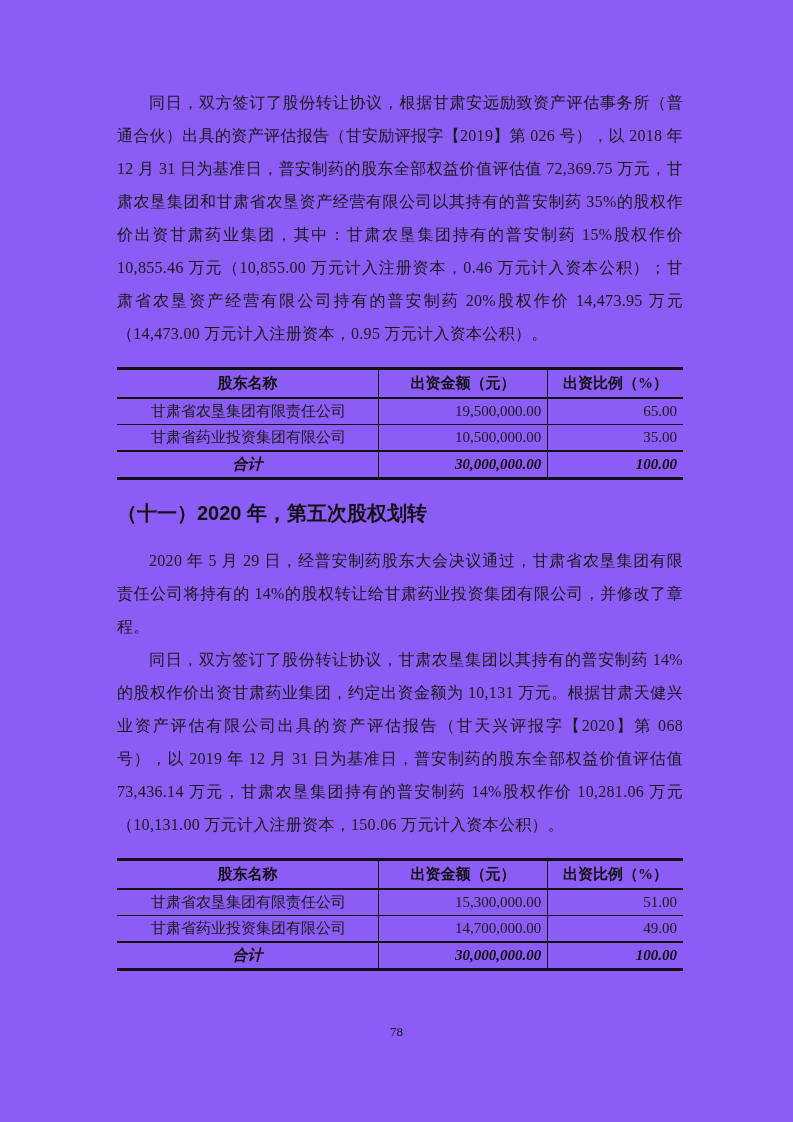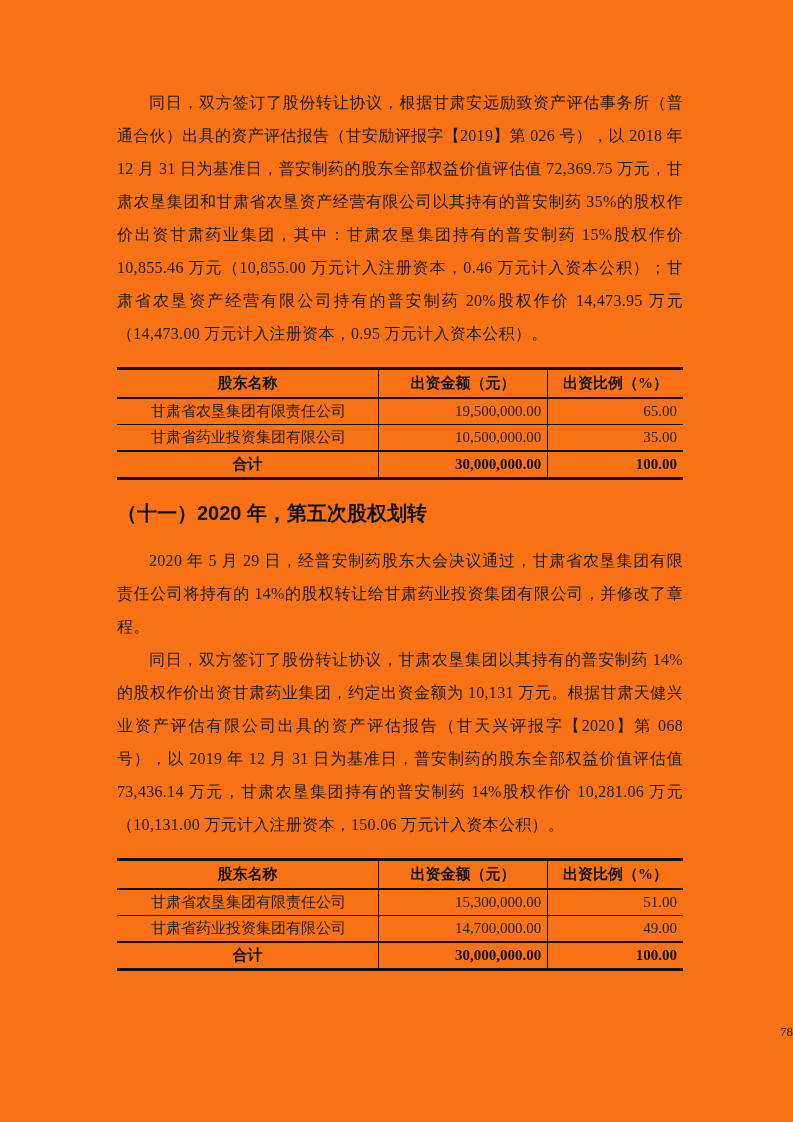--- a/index.html
+++ b/index.html
@@ -1,21 +1,21 @@
 <!DOCTYPE html>
 <html><head>
 <meta charset="utf-8">
 <style>
   * { box-sizing: border-box; }
   html, body { margin: 0; padding: 0; background: #ffffff; }
   .page {
     position: relative;
     width: 793px;
     height: 1122px;
-    background: #f97316;
+    background: #8b5cf6;
     font-family: "Liberation Serif", "DejaVu Serif", serif;
     color: #1a1a1a;
     overflow: hidden;
   }
   .content {
     position: absolute;
     left: 117px;
     top: 86px;
     width: 566px;
   }
@@ -66,27 +66,27 @@
   }
   table.shareholder-table td.cell-name { text-align: center; padding-left: 8px; }
   table.shareholder-table td.cell-num  { text-align: right; }
   table.shareholder-table tr.total-row td {
     border-top: 2px solid #111111;
     border-bottom: none;
     font-weight: bold;
     color: #111111;
   }
   table.shareholder-table tr.total-row td.cell-label { text-align: center; }
-  table.shareholder-table tr:last-child td { border-bottom: none; }
+  table.shareholder-table tr:last-child td { border-bottom: none; font-style: italic; }
   .page-number {
     position: absolute;
     top: 1024px;
     left: 0;
     width: 100%;
-    text-align: right;
+    text-align: center;
     font-size: 13px;
     color: #1a1a1a;
   }
 </style>
 </head>
 <body>
 
 <div class="page">
   <div class="content">
 

